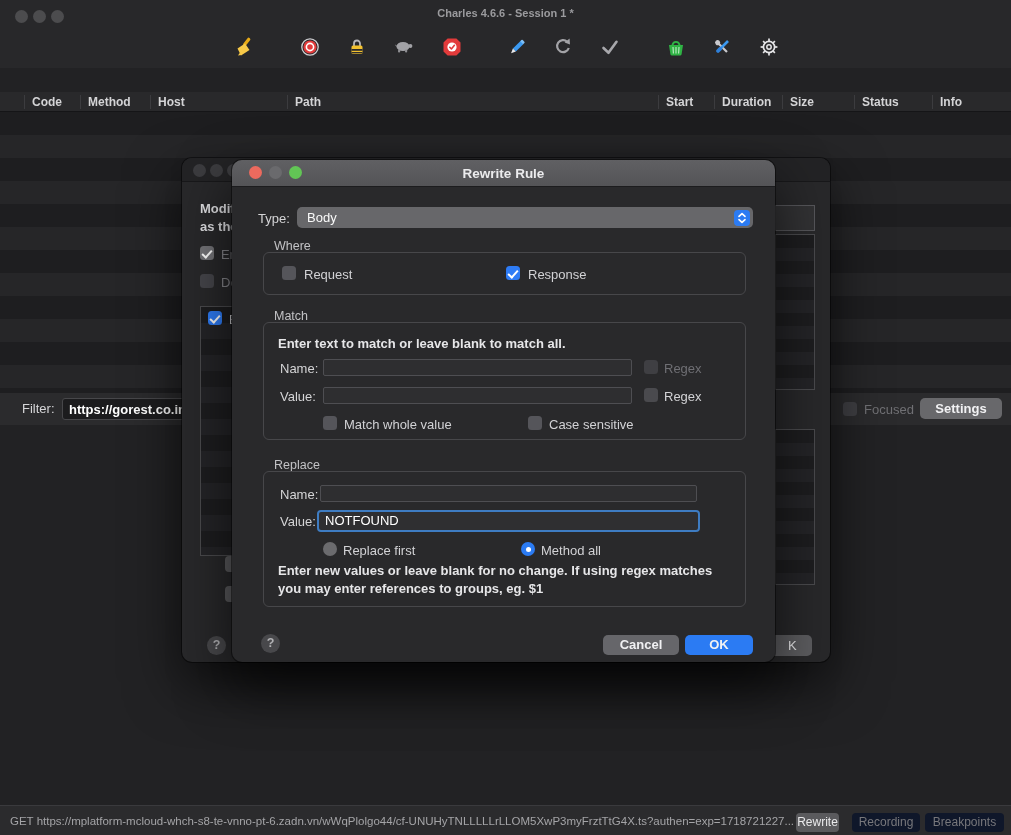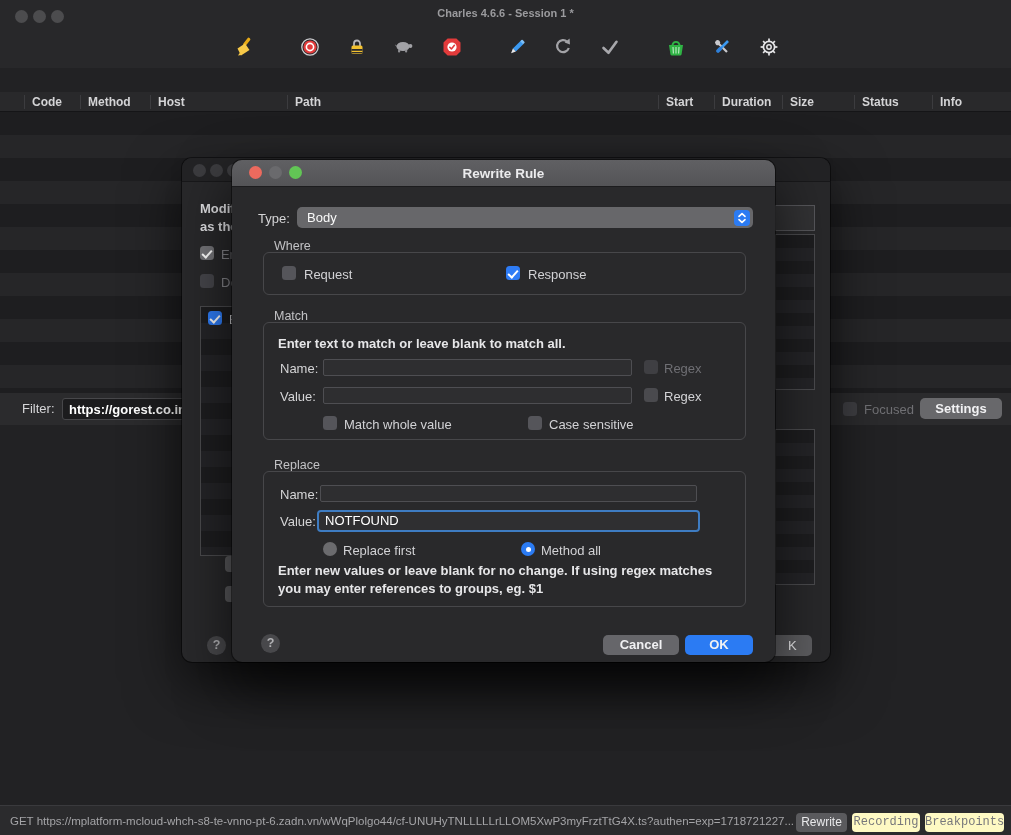--- a/index.html
+++ b/index.html
@@ -30,21 +30,21 @@
   .cb.checked::after,.cb.checked-gray::after{content:"";position:absolute;left:4.2px;top:1.6px;width:4px;height:8px;border-right:2px solid #fff;border-bottom:2px solid #fff;transform:rotate(42deg);}
   .lbl{position:absolute;font-size:13px;color:#d2d2d5;white-space:nowrap;}
   .focused-lbl{color:#707074;}
   .btn{border-radius:5px;text-align:center;color:#f1f1f3;font-size:13px;position:absolute;font-weight:bold;}
   .settings-btn{left:920px;top:5px;width:82px;height:21px;line-height:21px;background:#68686b;}
   .lowerpane{position:absolute;left:0;top:425px;width:1011px;height:380px;background:#222224;}
   .statusbar{position:absolute;left:0;top:805px;width:1011px;height:30px;background:#2b2b2d;border-top:1px solid #3a3a3d;padding-left:18px;}
   .status-url{position:absolute;left:10px;top:9px;font-size:11.5px;color:#a4a4a7;white-space:nowrap;}
   .sbtn{position:absolute;top:7px;height:19px;line-height:19px;border-radius:4px;font-size:12px;text-align:center;}
   .sbtn.active{background:#5a5a5d;color:#e9e9eb;}
-  .sbtn.dimmed{background:#fef9c3;color:#77777b;font-family:Liberation Mono, monospace;}
+  .sbtn.dimmed{background:#0f172a;color:#77777b;}
 
   
   .dialog{position:absolute;border-radius:10px;box-shadow:0 22px 55px rgba(0,0,0,.65),0 0 0 1px rgba(0,0,0,.45);}
   .dlg-bg{left:182px;top:158px;width:648px;height:504px;background:#28282a;}
   .dlg-bg .dtitle{position:absolute;left:0;top:0;width:100%;height:24px;background:#232325;border-radius:10px 10px 0 0;border-bottom:1px solid #18181a;}
   .dtl{position:absolute;top:6px;width:13px;height:13px;border-radius:50%;}
   .dlg-bg .dtl{background:#3c3c3f;}
   .boldtxt{position:absolute;font-size:13px;font-weight:bold;color:#dfdfe2;white-space:nowrap;}
   .dimlbl{color:#86868b;}
   .listbox{position:absolute;border:1px solid #4a4a4d;background:repeating-linear-gradient(to bottom,#1d1d1f 0 16px,#242427 16px 32px);}
@@ -201,21 +201,21 @@
     <input class="filter-input" type="text" value="https://gorest.co.in/p" style="">
     <div class="cb dim" style="left:843px;top:9px"></div>
     <div class="lbl focused-lbl" style="left:864px;top:9px">Focused</div>
     <div class="btn settings-btn">Settings</div>
   </div>
 
   <div class="lowerpane"></div>
 
   <div class="statusbar">
     <div class="status-url">GET https://mplatform-mcloud-whch-s8-te-vnno-pt-6.zadn.vn/wWqPlolgo44/cf-UNUHyTNLLLLLrLLOM5XwP3myFrztTtG4X.ts?authen=exp=1718721227...</div>
-    <div class="sbtn active" style="left:796px;width:51px">Rewrite</div>
+    <div class="sbtn active" style="left:796px;width:43px">Rewrite</div>
     <div class="sbtn dimmed" style="left:852px;width:68px">Recording</div>
     <div class="sbtn dimmed" style="left:925px;width:79px">Breakpoints</div>
   </div>
 
   <div class="dialog dlg-bg">
     <div class="dtitle">
       <div class="dtl" style="left:11px"></div>
       <div class="dtl" style="left:28px"></div>
       <div class="dtl" style="left:45px"></div>
     </div>

